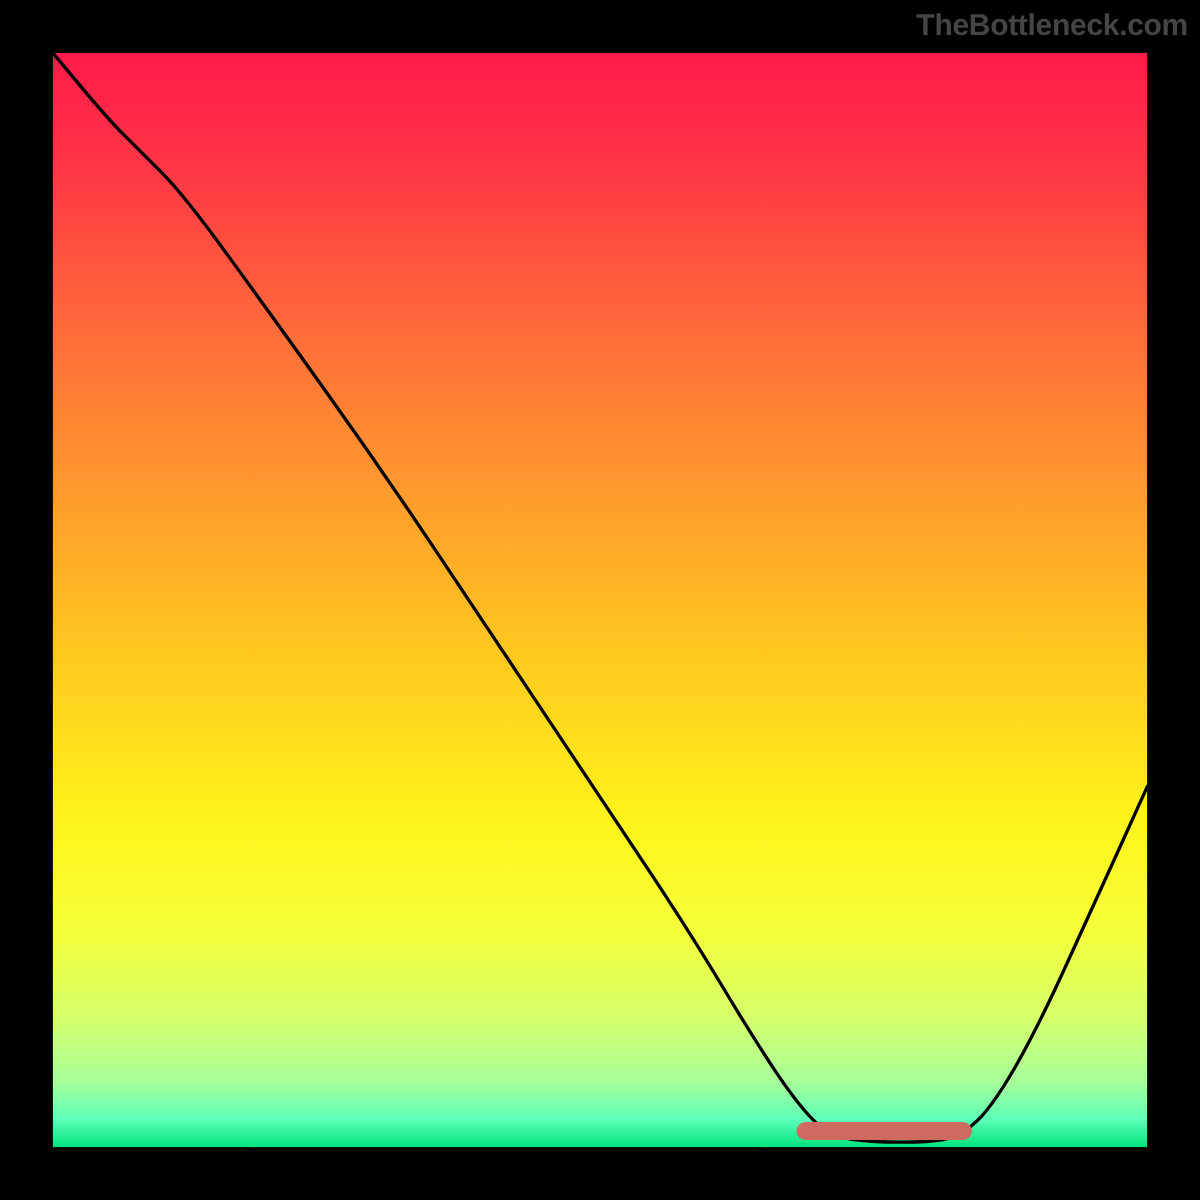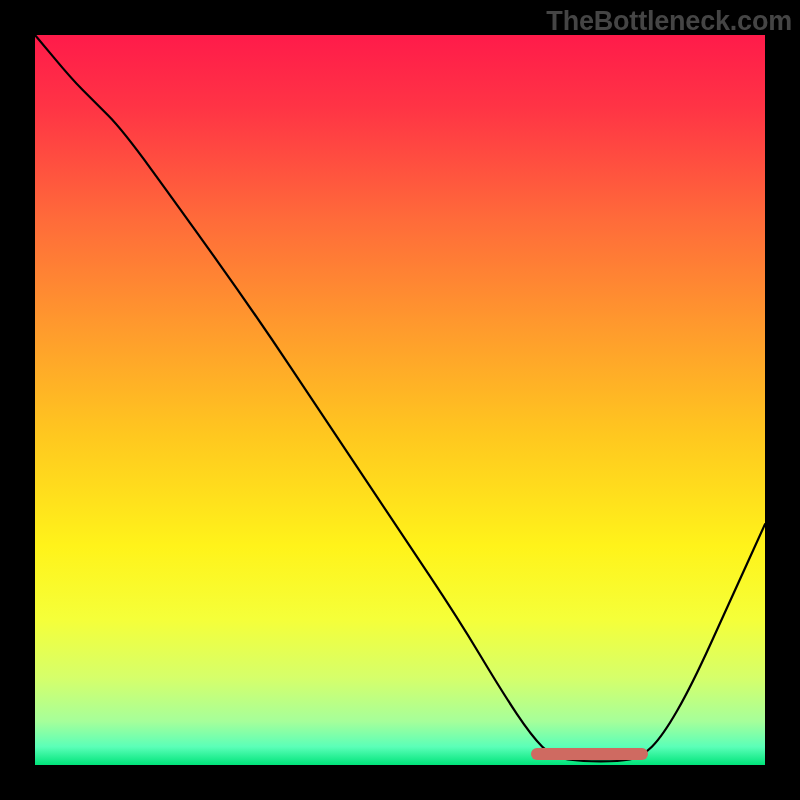--- a/index.html
+++ b/index.html
@@ -15,21 +15,21 @@
     position: relative;
     width: 800px;
     height: 800px;
     background: #000;
   }
   .watermark {
     position: absolute;
     top: 6px;
     right: 8px;
     color: #454545;
-    font-size: 27px;
+    font-size: 20px;
     font-weight: 600;
     letter-spacing: -0.2px;
     z-index: 10;
   }
   .plot-area {
     position: absolute;
     left: 35px;
     top: 35px;
     width: 730px;
     height: 730px;

